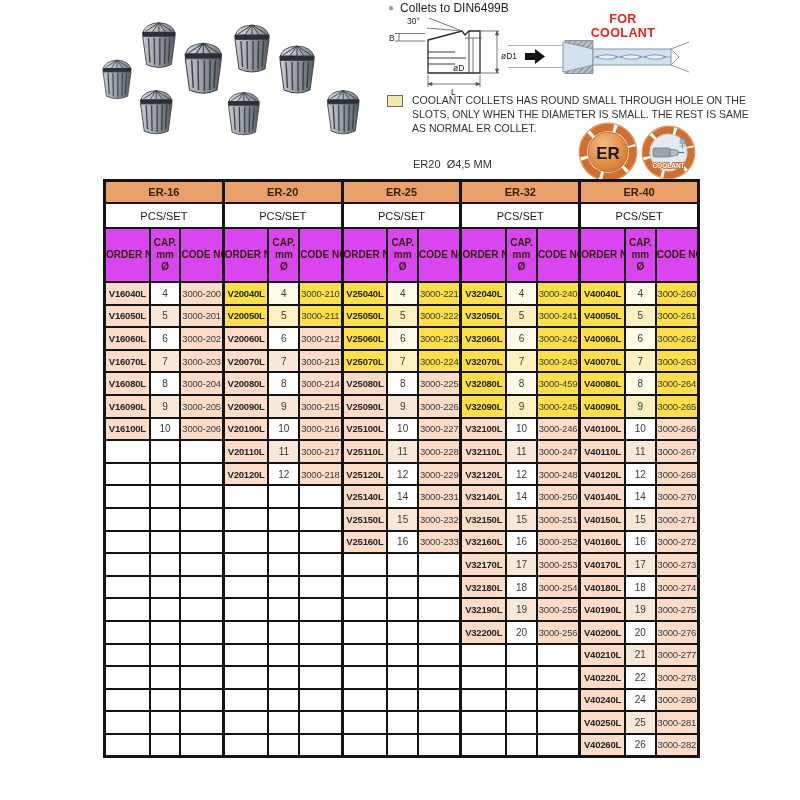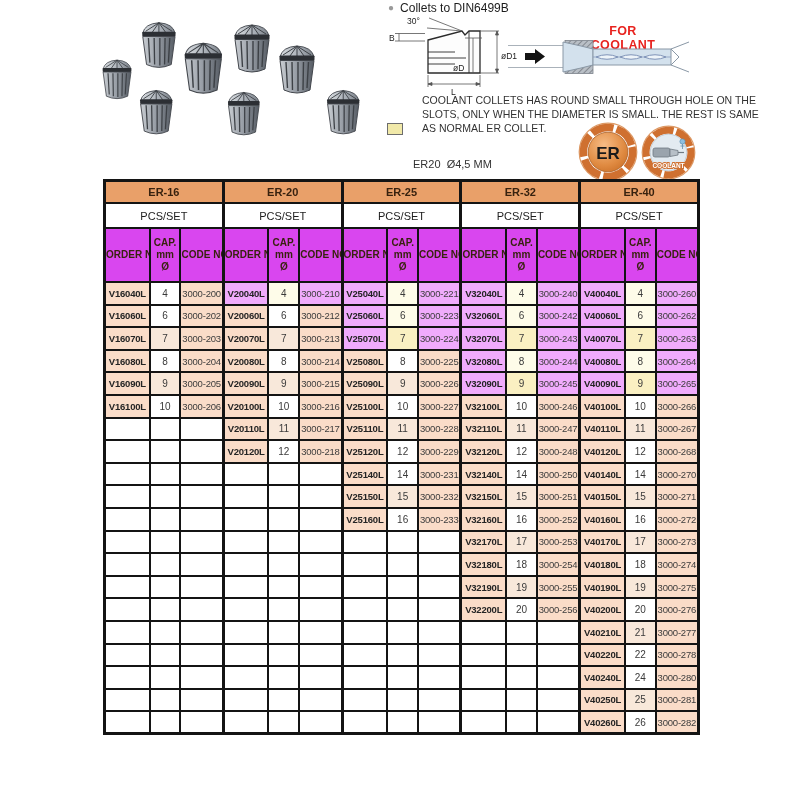--- a/index.html
+++ b/index.html
@@ -5,42 +5,42 @@
   html,body{margin:0;padding:0;background:#fff;}
   .page{position:relative;width:800px;height:800px;background:#ffffff;overflow:hidden;
         font-family:"Liberation Sans", sans-serif;}
   .abs{position:absolute;}
 
   
   .collets-note{left:388px;top:1px;font-size:12px;color:#1c1c1c;display:flex;align-items:center;gap:6px;}
   .bullet{color:#9a9a9a;font-size:10px;line-height:1;}
 
   
-  .for-coolant{left:575px;top:24px;width:96px;text-align:center;color:#e8231f;
+  .for-coolant{left:575px;top:12px;width:96px;text-align:center;color:#e8231f;
                font-weight:bold;font-size:12.5px;letter-spacing:.4px;}
 
   
-  .coolant-note-row{left:387px;top:93px;width:380px;display:flex;gap:19px;align-items:flex-end;}
+  .coolant-note-row{left:387px;top:93px;width:380px;display:flex;gap:9px;align-items:flex-start;}
   .legend-swatch{width:14px;height:10px;background:#f1e9a9;border:1px solid #6d6d6d;margin-top:2px;flex:0 0 auto;}
   .coolant-note{font-size:10.5px;line-height:14px;color:#333;width:352px;}
   .size-list{left:413px;top:128px;font-size:11px;line-height:14.6px;color:#333;white-space:pre;}
 
   
   table.ctab{position:absolute;left:103px;top:179px;border-collapse:collapse;table-layout:fixed;
              width:594px;border:3px solid #141414;background:#fff;}
   .ctab th,.ctab td{border:2px solid #141414;text-align:center;padding:0;overflow:hidden;white-space:nowrap;}
   .ctab .gs{border-left-width:3px;}
   .gh{background:#e9a069;color:#38220f;font-size:11px;font-weight:bold;height:20px;}
   .ph{background:#ffffff;color:#1d1d1d;font-size:11px;font-weight:normal;height:23px;}
   .ch{background:#d946ef;color:#38220f;font-size:10px;font-weight:bold;line-height:1.18;height:52px;}
   .ctab tbody tr{height:22.6px;}
   .oc{font-weight:bold;font-size:9.5px;color:#242424;letter-spacing:-.2px;}
   .cc{font-size:10px;color:#3a3a3a;}
   .dc{font-size:9.5px;color:#3c3c3c;letter-spacing:-.2px;}
-  .bs{background:#fadcc8;} .by{background:#f0abfc;margin-left:33px;}
+  .bs{background:#fadcc8;} .by{background:#fde047;margin-left:33px;}
   .bw{background:#ffffff;} .bct{background:#f8e8da;}
   .byt{background:#faf0c2;} .byw{background:#fefce9;}
   .be{background:#ffffff;}
 </style>
 </head>
 <body>
 
 <div class="page">
 
   <svg class="abs" style="left:88px;top:8px" width="300" height="152" viewBox="0 0 300 152">
@@ -226,20 +226,37 @@
           <td class="cc byw">4</td>
           <td class="dc by">3000-221</td>
           <td class="oc by gs">V32040L</td>
           <td class="cc byw">4</td>
           <td class="dc by">3000-240</td>
           <td class="oc by gs">V40040L</td>
           <td class="cc byw">4</td>
           <td class="dc by">3000-260</td>
         </tr>
         <tr>
+          <td class="oc bs">V16050L</td>
+          <td class="cc bct">5</td>
+          <td class="dc bs">3000-201</td>
+          <td class="oc by gs">V20050L</td>
+          <td class="cc byt">5</td>
+          <td class="dc by">3000-211</td>
+          <td class="oc by gs">V25050L</td>
+          <td class="cc byt">5</td>
+          <td class="dc by">3000-222</td>
+          <td class="oc by gs">V32050L</td>
+          <td class="cc byt">5</td>
+          <td class="dc by">3000-241</td>
+          <td class="oc by gs">V40050L</td>
+          <td class="cc byt">5</td>
+          <td class="dc by">3000-261</td>
+        </tr>
+        <tr>
           <td class="oc bs">V16060L</td>
           <td class="cc bw">6</td>
           <td class="dc bs">3000-202</td>
           <td class="oc bs gs">V20060L</td>
           <td class="cc bw">6</td>
           <td class="dc bs">3000-212</td>
           <td class="oc by gs">V25060L</td>
           <td class="cc byw">6</td>
           <td class="dc by">3000-223</td>
           <td class="oc by gs">V32060L</td>
@@ -271,21 +288,21 @@
           <td class="cc bw">8</td>
           <td class="dc bs">3000-204</td>
           <td class="oc bs gs">V20080L</td>
           <td class="cc bw">8</td>
           <td class="dc bs">3000-214</td>
           <td class="oc bs gs">V25080L</td>
           <td class="cc bw">8</td>
           <td class="dc bs">3000-225</td>
           <td class="oc by gs">V32080L</td>
           <td class="cc byw">8</td>
-          <td class="dc by">3000-244</td>
+          <td class="dc by">3000-459</td>
           <td class="oc by gs">V40080L</td>
           <td class="cc byw">8</td>
           <td class="dc by">3000-264</td>
         </tr>
         <tr>
           <td class="oc bs">V16090L</td>
           <td class="cc bct">9</td>
           <td class="dc bs">3000-205</td>
           <td class="oc bs gs">V20090L</td>
           <td class="cc bct">9</td>

